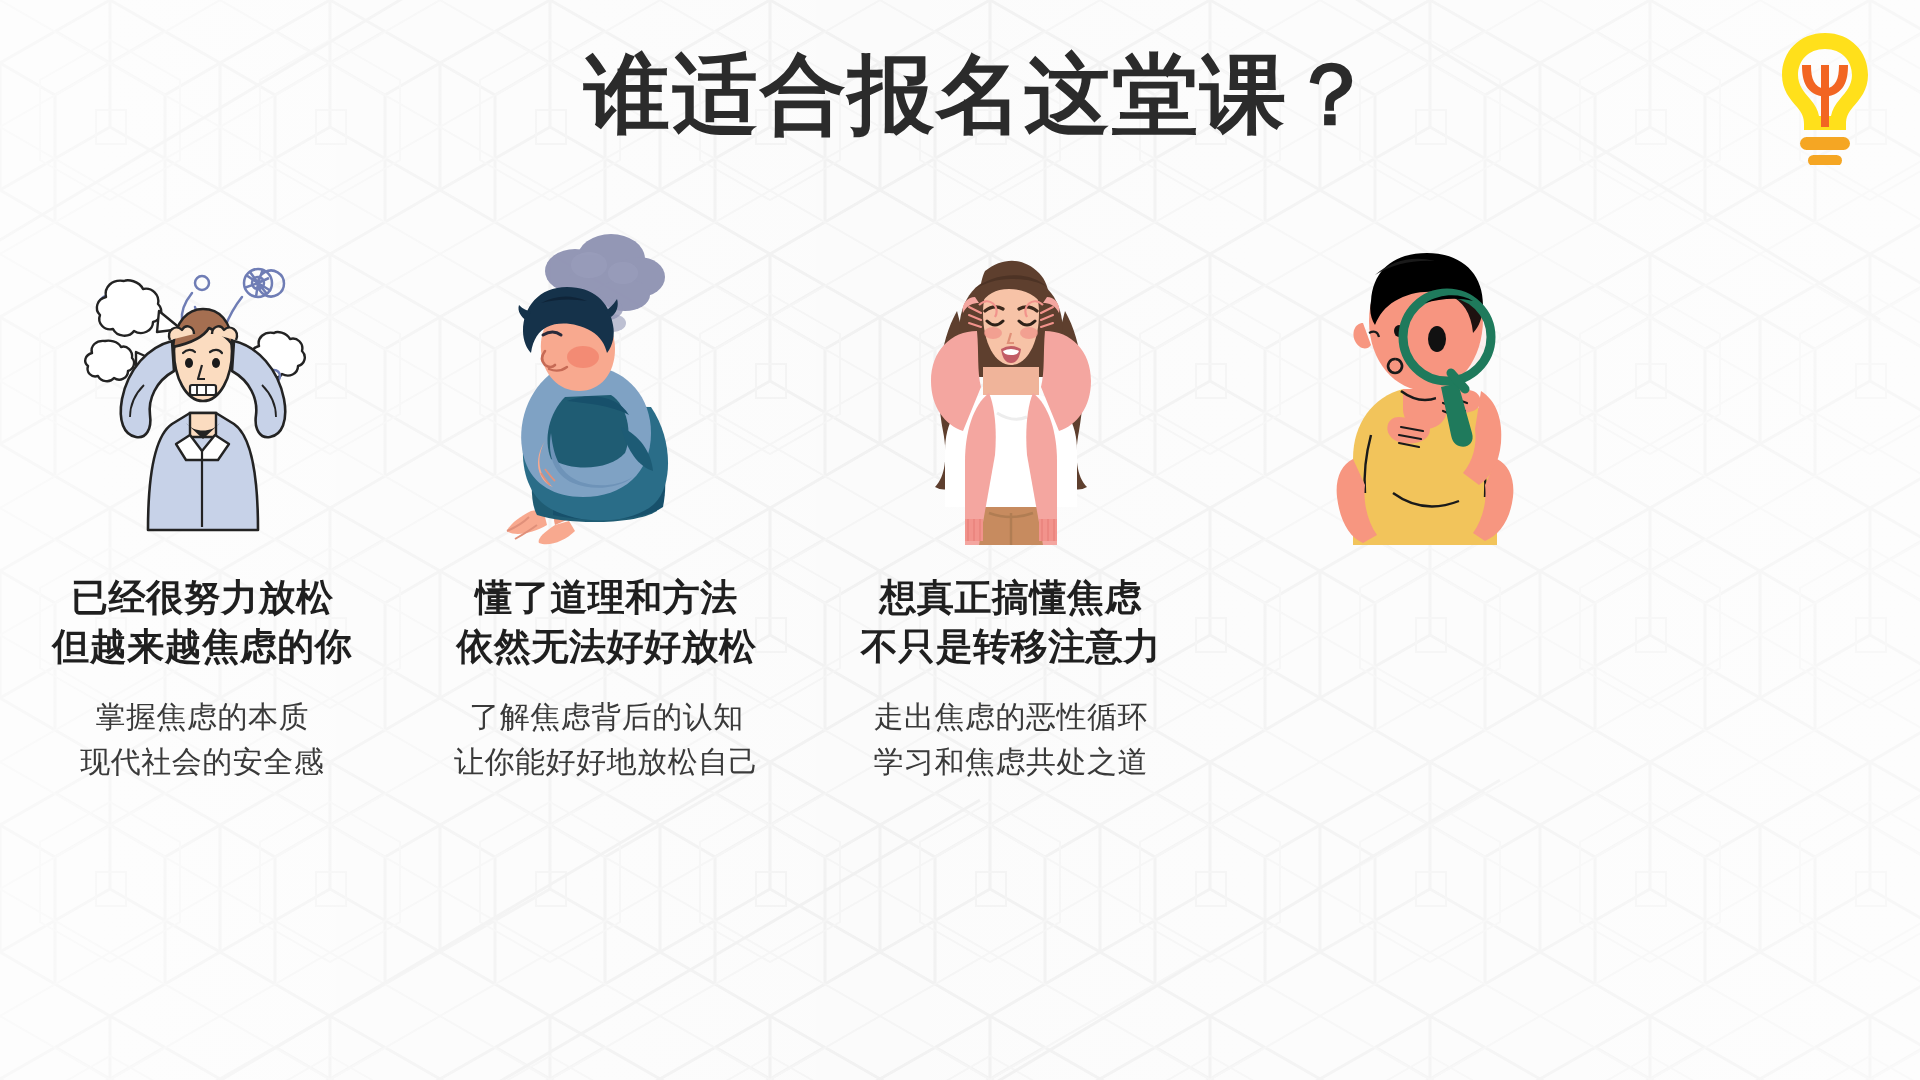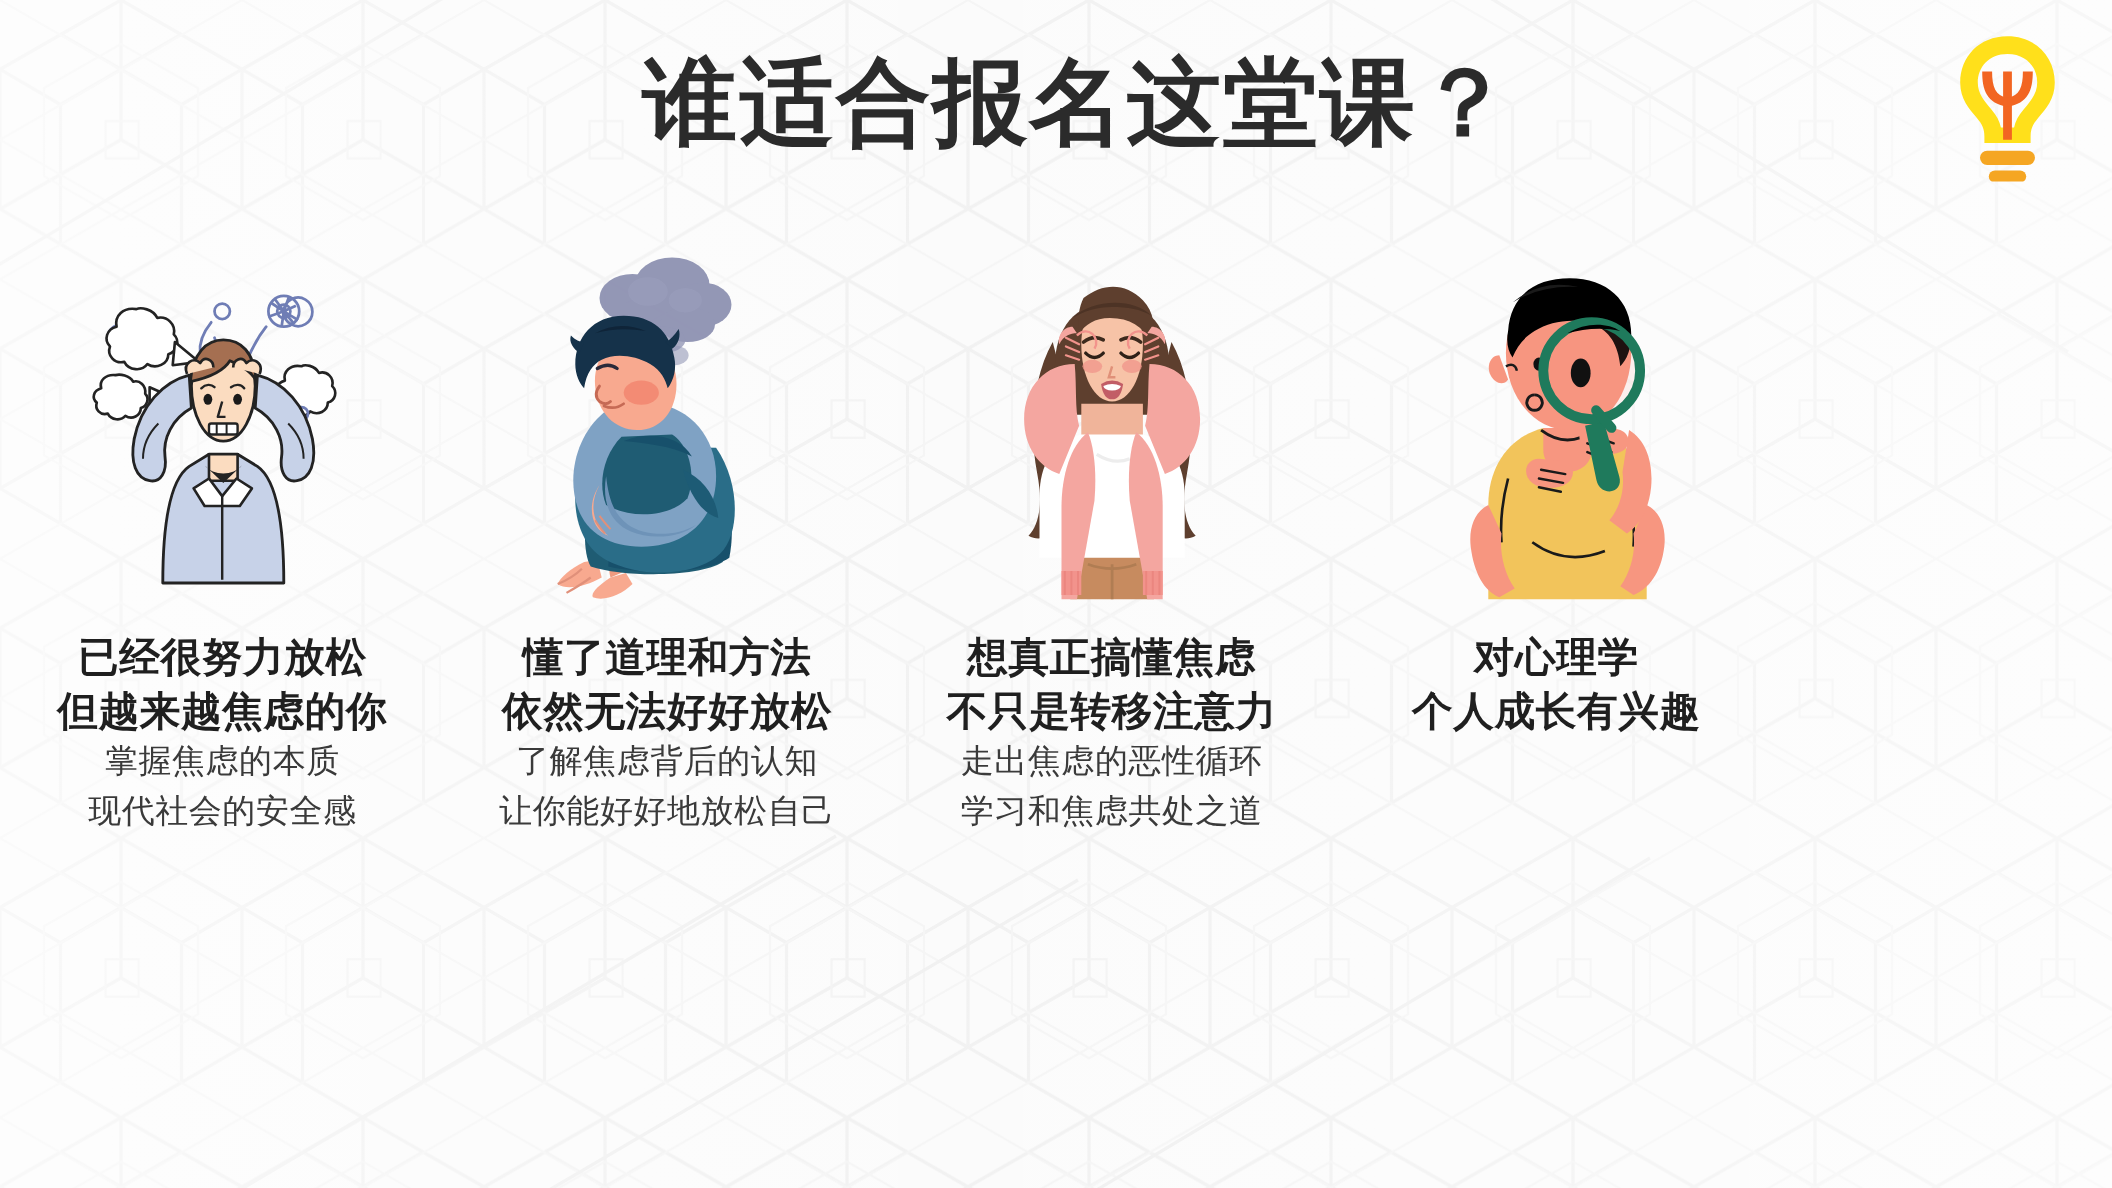--- a/index.html
+++ b/index.html
@@ -40,21 +40,21 @@
   .illus {
     height:330px; width:100%; display:flex; align-items:flex-end;
     justify-content:center; position:relative;
   }
   .illus svg { display:block; }
   .card-title {
     margin-top:28px; text-align:center; font-weight:bold; color:#1f1f1f;
     font-size:37px; line-height:1.33; letter-spacing:0.5px; white-space:pre-line;
   }
   .card-sub {
-    text-align:center; color:#3a3a3a; font-weight:400;
+    margin-top:24px; text-align:center; color:#3a3a3a; font-weight:400;
     font-size:30px; line-height:1.47; letter-spacing:0.5px; white-space:pre-line;
   }
 </style>
 </head>
 <body>
 
 <div id="slide">
 
   <svg id="bg-pattern" viewBox="0 0 1920 1080" preserveAspectRatio="none" aria-hidden="true">
     <defs>
@@ -266,18 +266,16 @@
           <g>
             <path d="M183 138 l14 50 c3 10 -5 16 -13 13 c-5 -2 -7 -6 -8 -11 l-10 -48 Z" fill="#1f7a5c"></path>
             <circle cx="172" cy="92" r="44" fill="#f79680" opacity="0.12"></circle>
             <circle cx="172" cy="92" r="44" fill="none" stroke="#1f7a5c" stroke-width="9"></circle>
             <path d="M150 58 c16 -10 36 -10 48 -2 c-16 -4 -34 -2 -48 2 Z" fill="#000000"></path>
             <ellipse cx="162" cy="94" rx="9" ry="13" fill="#111111"></ellipse>
             <path d="M176 128 l14 16" stroke="#1f7a5c" stroke-width="9" stroke-linecap="round"></path>
           </g>
         </svg>
       </div>
-      <div class="card-title">对心理学
-个人成长有兴趣</div>
     </div>
 
   </div>
 </div>
 
 </body></html>

